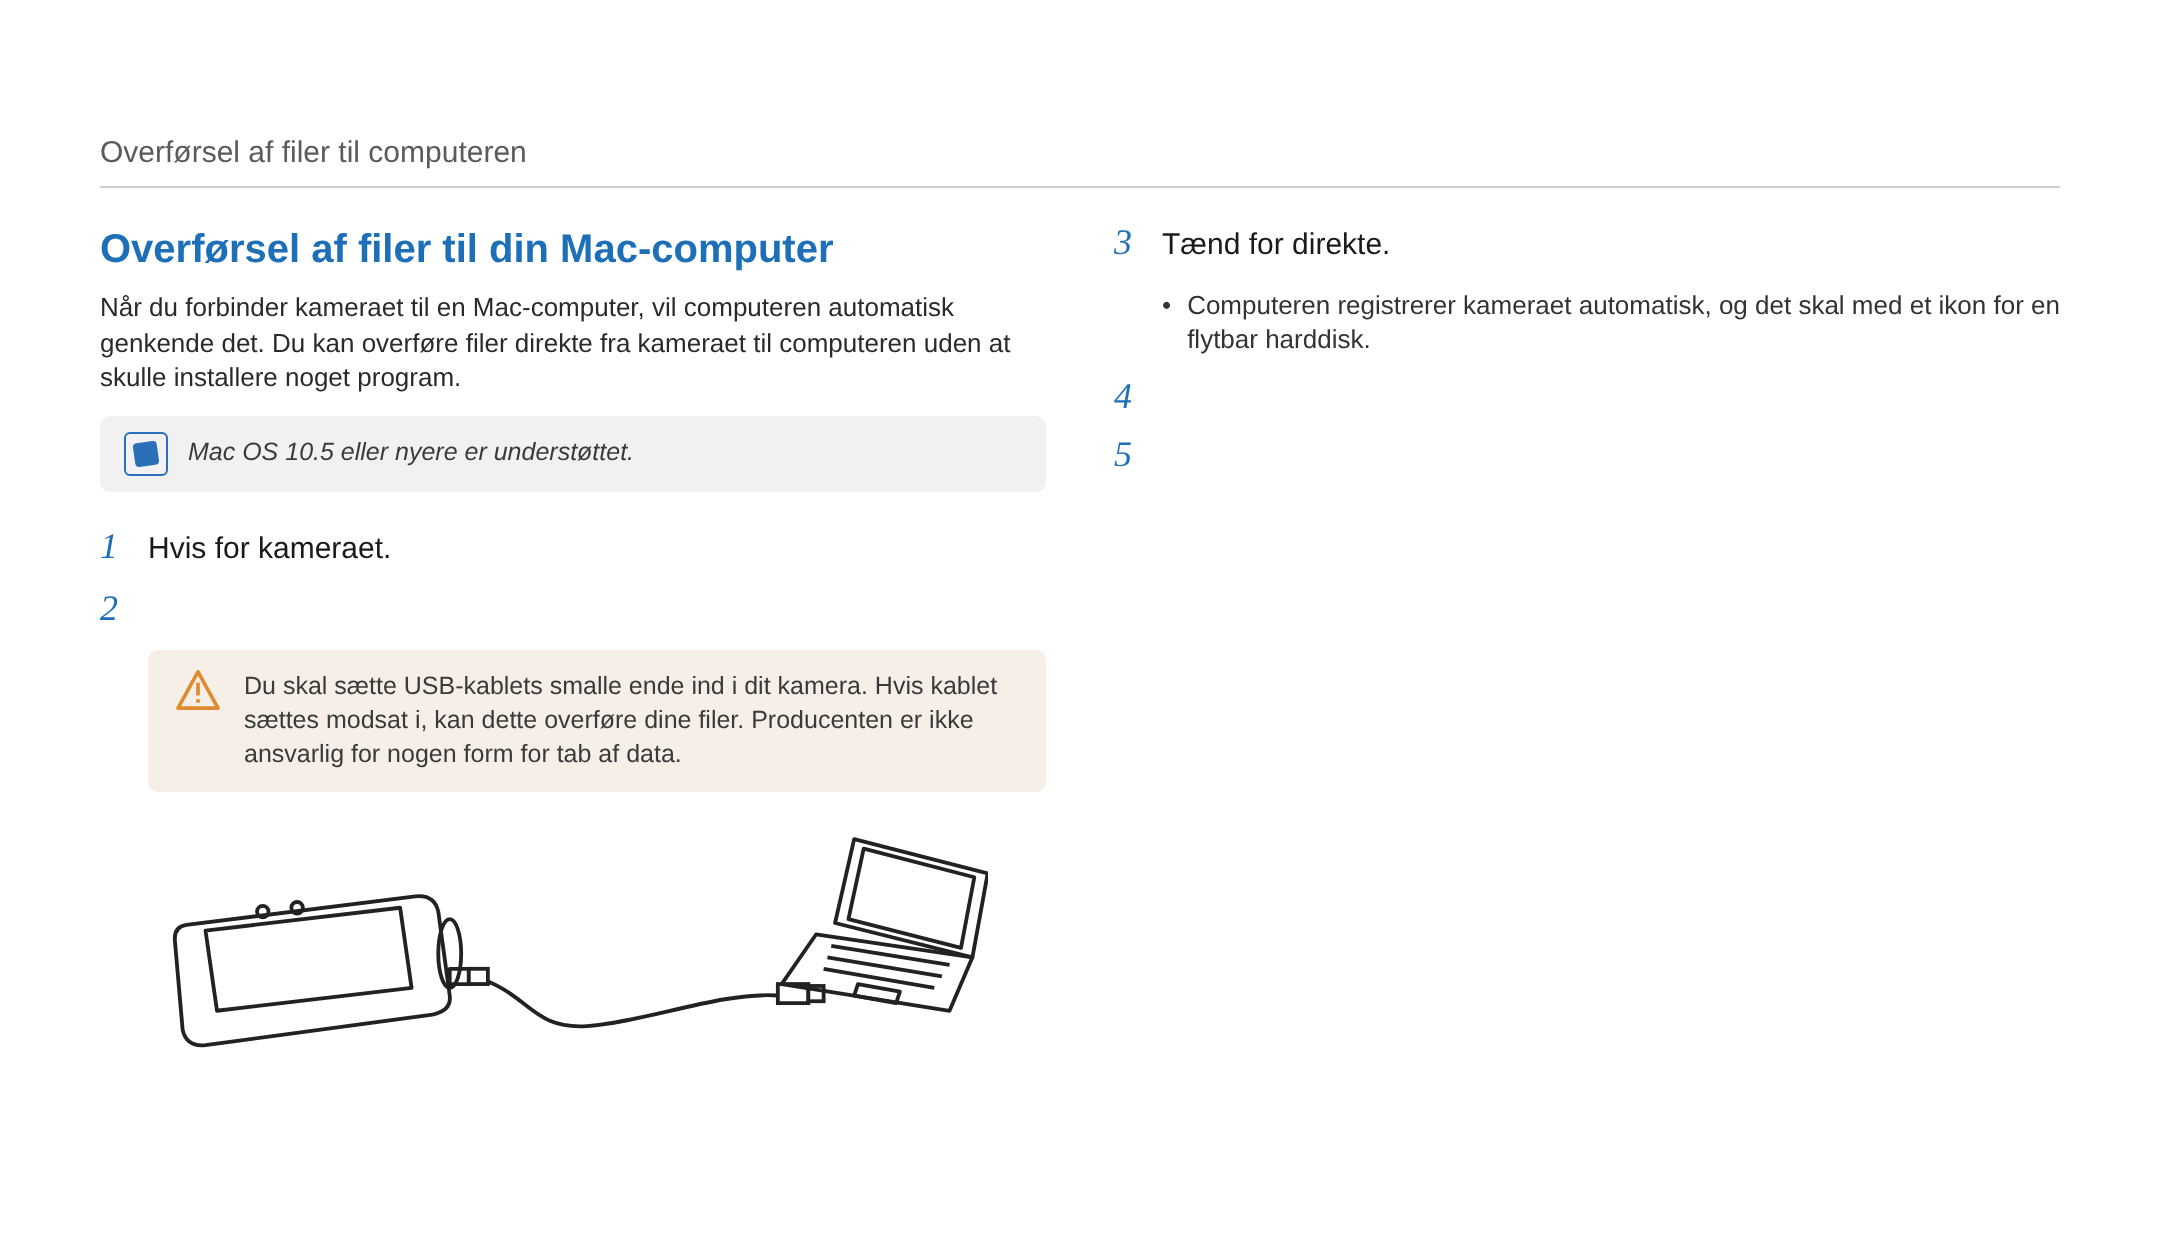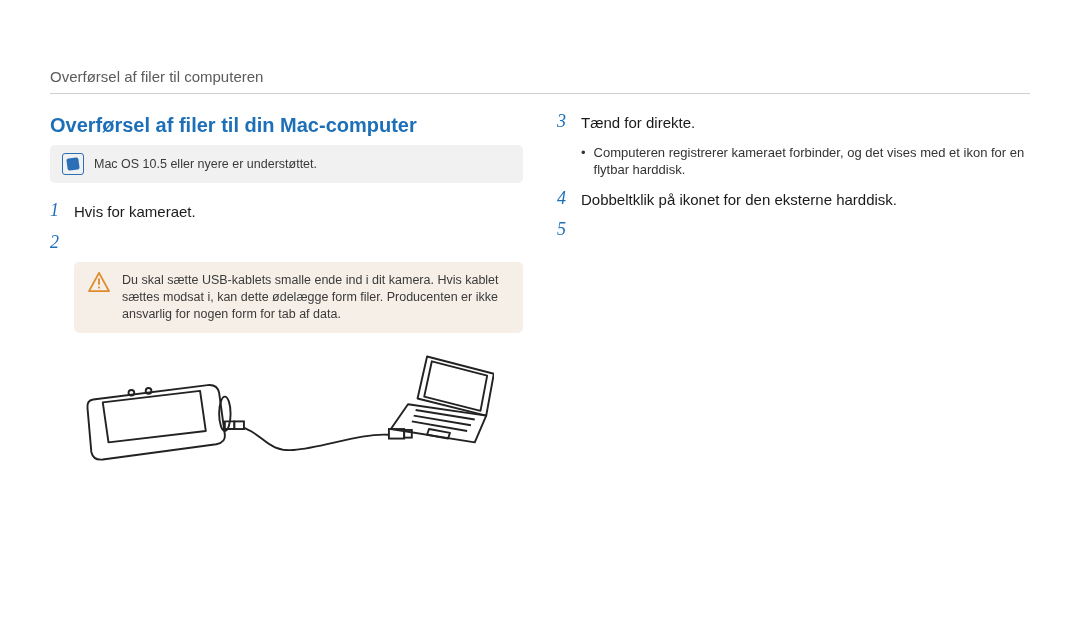--- a/index.html
+++ b/index.html
@@ -49,20 +49,21 @@
   .note-box {
     display: flex;
     align-items: center;
     gap: 10px;
     background: #f1f1f1;
     border-radius: 5px;
     padding: 8px 12px;
     font-size: 12.5px;
     color: #3a3a3a;
     margin: 6px 0 18px 0;
+    font-style: italic;
   }
   .note-icon-frame {
     width: 20px;
     height: 20px;
     border: 1px solid #2b6fb8;
     border-radius: 3px;
     display: flex;
     align-items: center;
     justify-content: center;
     flex-shrink: 0;
@@ -147,20 +148,21 @@
 <div class="page">
 
   <div class="top-breadcrumb">Overførsel af filer til computeren</div>
 
   <div class="two-col">
 
     <div class="col">
 
       <h1 class="section-title">Overførsel af filer til din Mac-computer</h1>
 
+      <p class="intro">Når du forbinder kameraet til en Mac-computer, vil computeren automatisk genkende det. Du kan overføre filer direkte fra kameraet til computeren uden at skulle installere noget program.</p>
 
       <div class="note-box">
         <span class="note-icon-frame">
           <span class="note-icon-inner"></span>
         </span>
         <span>Mac OS 10.5 eller nyere er understøttet.</span>
       </div>
 
       <ol class="step-list">
         <li class="step">
@@ -173,21 +175,21 @@
       </ol>
 
       <div class="warn-box">
         <span class="warn-icon">
           <svg viewBox="0 0 24 22" width="22" height="20">
             <path d="M12 1 L23 21 L1 21 Z" fill="none" stroke="#e08a2e" stroke-width="2" stroke-linejoin="round"></path>
             <rect x="11" y="7" width="2" height="7" fill="#e08a2e"></rect>
             <rect x="11" y="16" width="2" height="2" fill="#e08a2e"></rect>
           </svg>
         </span>
-        <span>Du skal sætte USB-kablets smalle ende ind i dit kamera. Hvis kablet sættes modsat i, kan dette ødelægge form filer. Producenten er ikke ansvarlig for nogen form for tab af data.</span>
+        <span>Du skal sætte USB-kablets smalle ende ind i dit kamera. Hvis kablet sættes modsat i, kan dette overføre dine filer. Producenten er ikke ansvarlig for nogen form for tab af data.</span>
       </div>
 
       <div class="diagram">
         <svg viewBox="0 0 440 130" width="420" height="124">
 
           <g stroke="#222" stroke-width="2" fill="none" stroke-linejoin="round" stroke-linecap="round">
 
             <path d="M20 55 L140 40 Q150 39 152 48 L158 92 Q159 100 149 102 L30 118 Q20 119 18 110 L14 64 Q13 56 20 55 Z"></path>
 
             <path d="M30 58 L132 46 L138 88 L36 100 Z"></path>
@@ -229,26 +231,25 @@
 
       <ol class="step-list">
 
         <li class="step">
           <span class="step-num">3</span>
           <span class="step-text">Tænd for direkte.</span>
         </li>
 
         <div class="sub-bullet">
           <span class="dot">•</span>
-          <span>Computeren registrerer kameraet forbinder, og det vises med et ikon for en flytbar harddisk.</span>
+          <span>Computeren registrerer kameraet automatisk, og det skal med et ikon for en flytbar harddisk.</span>
         </div>
 
         <li class="step">
           <span class="step-num">4</span>
-          <span class="step-text">Dobbeltklik på ikonet for den eksterne harddisk.</span>
         </li>
 
         <li class="step">
           <span class="step-num">5</span>
         </li>
 
       </ol>
 
     </div>
 

